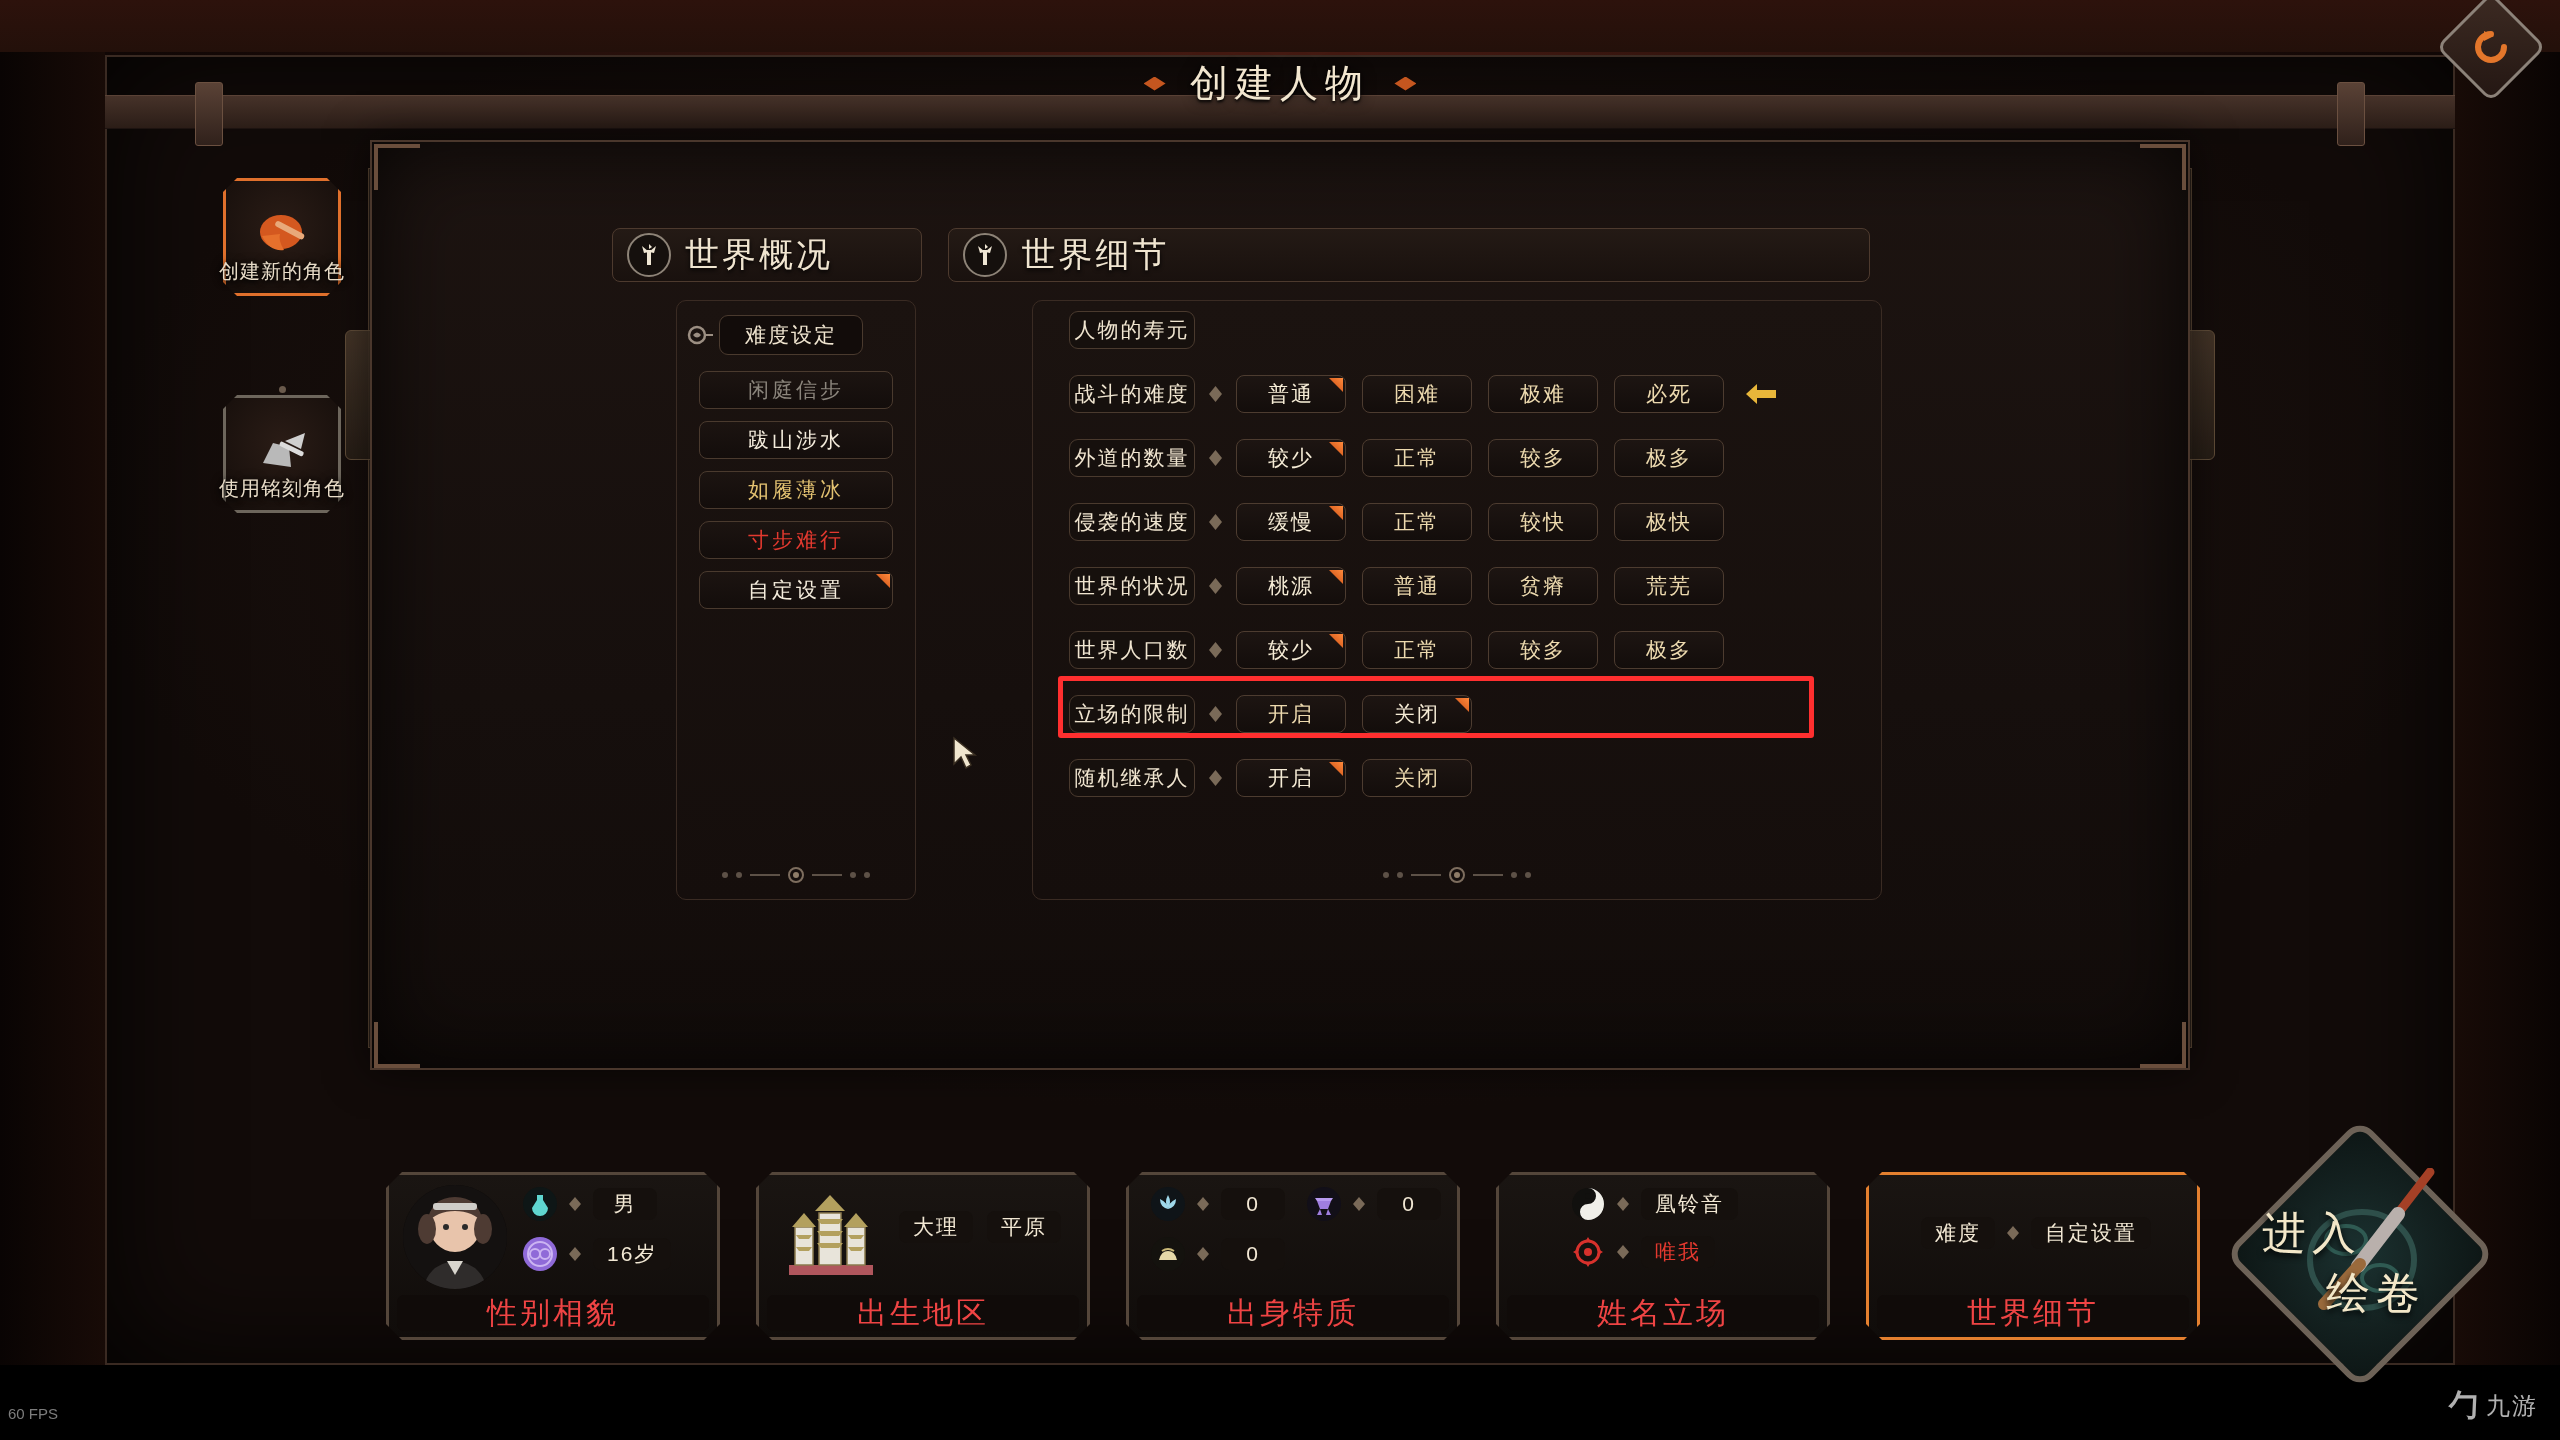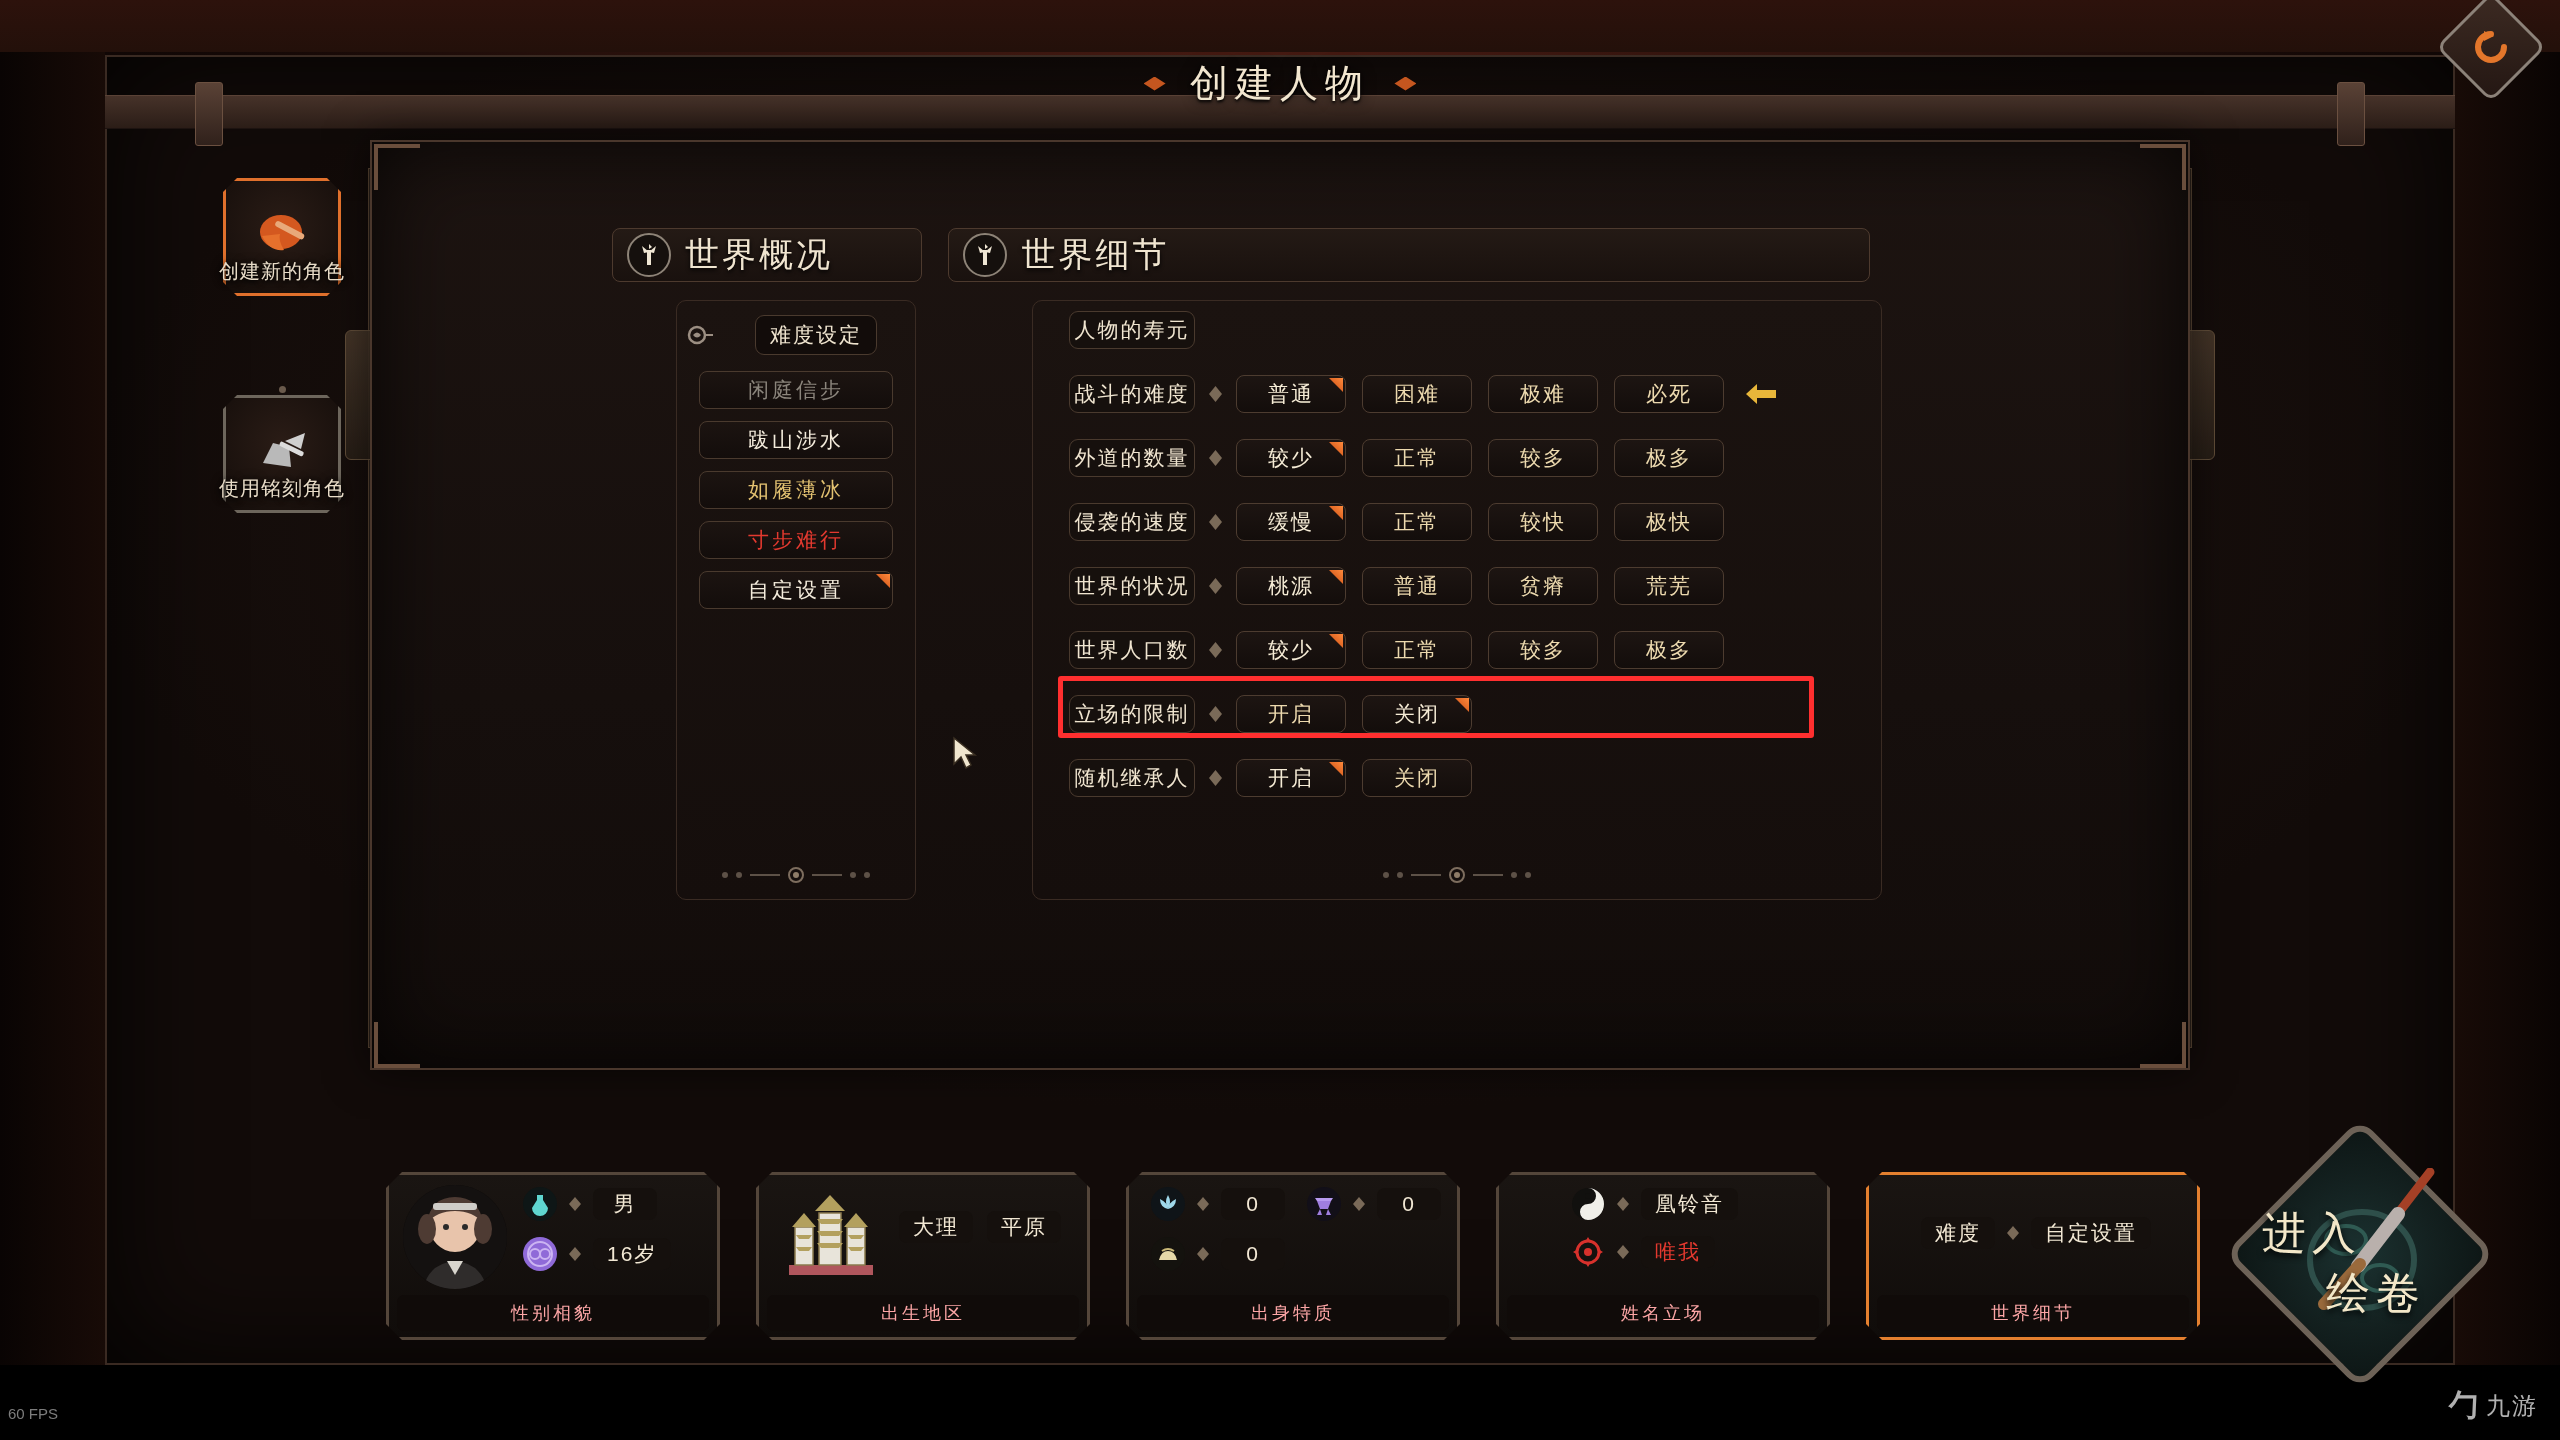--- a/index.html
+++ b/index.html
@@ -124,22 +124,22 @@
   
   .col-diff {
     position:absolute; left:676px; top:300px; width:240px; height:600px;
     background: linear-gradient(180deg,#1b1310,#150e0c);
     border:1px solid #3a2b23; border-radius:10px;
   }
   .sec-head { display:flex; align-items:center; padding:14px 0 6px 10px; }
   .sec-ico { width:26px; height:22px; flex:none; margin-right:6px; }
   .pill {
     display:inline-block; background:#120c0a; border:1px solid #4a3a2e;
-    border-radius:9px; padding:5px 14px;
-    font-size:21px; color:#efe4cf; letter-spacing:2px;margin-left:36px;
+    border-radius:9px; padding:5px 25px;
+    font-size:21px; color:#efe4cf; letter-spacing:2px;
   }
   .diff-list { padding:10px 22px 0 22px; }
   .diff-btn {
     position:relative; width:100%; height:38px; margin-bottom:12px;
     background: linear-gradient(180deg,#1c1411,#130d0b);
     border:1px solid #4a3a2e; border-radius:8px;
     display:flex; align-items:center; justify-content:center;
     font-size:21px; letter-spacing:3px; cursor:pointer;
   }
   .c-gray { color:#8b857c; }
@@ -202,21 +202,21 @@
     border:3px solid #54463a; border-radius:12px;
     clip-path: polygon(16px 0,318px 0,334px 16px,334px 152px,318px 168px,16px 168px,0 152px,0 16px);
     cursor:pointer;
   }
   .bcard.active { border-color:#e4802f; box-shadow:0 0 22px rgba(228,128,47,.45); }
   .bcard-body { position:relative; height:124px; }
   .bcard-foot {
     position:absolute; left:8px; right:8px; bottom:6px; height:36px;
     background:#100b09; border-radius:7px;
     display:flex; align-items:center; justify-content:center;
-    font-size:18px; color:#fca5a5; letter-spacing:3px;
+    font-size:30px; color:#ef4444; letter-spacing:3px;
   }
   .mini-ico { width:34px; height:34px; border-radius:50%; flex:none; }
   .mini-dia { width:12px; height:14px; background:#7a6a58; margin:0 12px; flex:none;
      clip-path: polygon(50% 0,100% 50%,50% 100%,0 50%); }
   .mini-val {
     min-width:64px; height:32px; padding:0 14px;
     background:#15100d; border-radius:8px;
     display:flex; align-items:center; justify-content:center;
     font-size:21px; color:#f2e8d4; letter-spacing:2px;
   }

